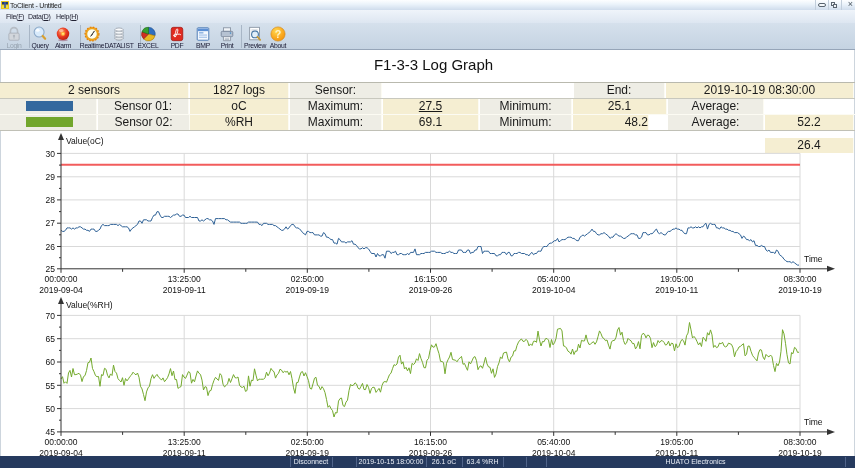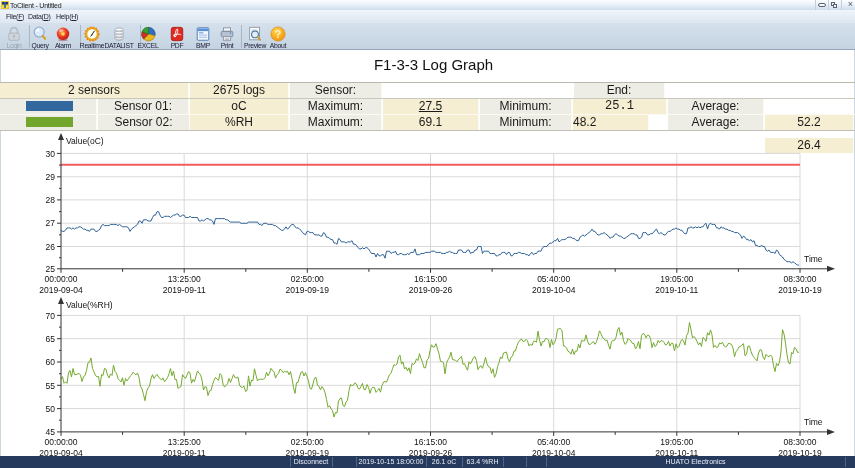--- a/index.html
+++ b/index.html
@@ -147,43 +147,44 @@
           <circle cx="9" cy="9" r="8" fill="url(#gq)" stroke="#d08818" stroke-width="0.7"></circle>
           <text x="9" y="13.2" font-size="12" font-family="Liberation Sans, sans-serif" font-weight="bold" fill="#fff3c8" text-anchor="middle">?</text>
         </svg></div>
       <div style="font-size:6.8px;color:#1a1a33;line-height:8px;letter-spacing:-0.3px;">About</div>
     </div>
 </div>
 <div style="position:absolute;left:0;top:50px;width:855px;height:406px;background:#ffffff;border-left:1px solid #cdd5dd;border-right:1px solid #cdd5dd;"></div>
 <div style="position:absolute;left:6px;top:56px;width:855px;text-align:center;font-size:15px;color:#111;">F1-3-3 Log Graph</div>
 <div style="position:absolute;left:0;top:82px;width:855px;height:48px;font-size:12px;color:#1a1a1a;border-top:1px solid #b9b9ae;">
 <div style="position:absolute;left:0px;top:0px;width:189px;height:15px;background:#f5eed2;border-right:1px solid #fcfbf3;line-height:15px;text-align:center;">2 sensors</div>
-<div style="position:absolute;left:190px;top:0px;width:99px;height:15px;background:#f5eed2;border-right:1px solid #fcfbf3;line-height:15px;text-align:center;">2675 logs</div>
+<div style="position:absolute;left:190px;top:0px;width:99px;height:15px;background:#f5eed2;border-right:1px solid #fcfbf3;line-height:15px;text-align:center;">1827 logs</div>
 <div style="position:absolute;left:290px;top:0px;width:92px;height:15px;background:#eeede5;border-right:1px solid #fcfbf3;line-height:15px;text-align:center;">Sensor:</div>
 <div style="position:absolute;left:574px;top:0px;width:91px;height:15px;background:#eeede5;border-right:1px solid #fcfbf3;line-height:15px;text-align:center;">End:</div>
+<div style="position:absolute;left:666px;top:0px;width:188px;height:15px;background:#f5eed2;border-right:1px solid #fcfbf3;line-height:15px;text-align:center;">2019-10-19 08:30:00</div>
 <div style="position:absolute;left:0px;top:16px;width:97px;height:15px;background:#eeede5;border-right:1px solid #fcfbf3;line-height:15px;text-align:center;">
       <div style="position:absolute;left:26px;top:2px;width:47px;height:10px;background:#33689e;"></div>
     </div>
 <div style="position:absolute;left:98px;top:16px;width:91px;height:15px;background:#eeede5;border-right:1px solid #fcfbf3;line-height:15px;text-align:center;">Sensor 01:</div>
 <div style="position:absolute;left:190px;top:16px;width:99px;height:15px;background:#f5eed2;border-right:1px solid #fcfbf3;line-height:15px;text-align:center;">oC</div>
 <div style="position:absolute;left:290px;top:16px;width:92px;height:15px;background:#eeede5;border-right:1px solid #fcfbf3;line-height:15px;text-align:center;">Maximum:</div>
 <div style="position:absolute;left:383px;top:16px;width:96px;height:15px;background:#f5eed2;border-right:1px solid #fcfbf3;line-height:15px;text-align:center;text-decoration:underline;">27.5</div>
 <div style="position:absolute;left:480px;top:16px;width:92px;height:15px;background:#eeede5;border-right:1px solid #fcfbf3;line-height:15px;text-align:center;">Minimum:</div>
-<div style="position:absolute;left:573px;top:16px;width:94px;height:15px;background:#f5eed2;border-right:1px solid #fcfbf3;line-height:15px;text-align:center;font-family:Liberation Mono, monospace;">25.1</div>
+<div style="position:absolute;left:573px;top:16px;width:94px;height:15px;background:#f5eed2;border-right:1px solid #fcfbf3;line-height:15px;text-align:center;">25.1</div>
 <div style="position:absolute;left:668px;top:16px;width:96px;height:15px;background:#eeede5;border-right:1px solid #fcfbf3;line-height:15px;text-align:center;">Average:</div>
 <div style="position:absolute;left:765px;top:16px;width:89px;height:15px;background:#f5eed2;border-right:1px solid #fcfbf3;line-height:15px;text-align:center;margin-top:39px;">26.4</div>
 <div style="position:absolute;left:0px;top:32px;width:97px;height:15px;background:#eeede5;border-right:1px solid #fcfbf3;line-height:15px;text-align:center;">
       <div style="position:absolute;left:26px;top:2px;width:47px;height:10px;background:#72a62c;"></div>
     </div>
 <div style="position:absolute;left:98px;top:32px;width:92px;height:15px;background:#eeede5;border-right:1px solid #fcfbf3;line-height:15px;text-align:center;">Sensor 02:</div>
 <div style="position:absolute;left:190px;top:32px;width:99px;height:15px;background:#f5eed2;border-right:1px solid #fcfbf3;line-height:15px;text-align:center;">%RH</div>
 <div style="position:absolute;left:290px;top:32px;width:92px;height:15px;background:#eeede5;border-right:1px solid #fcfbf3;line-height:15px;text-align:center;">Maximum:</div>
 <div style="position:absolute;left:383px;top:32px;width:96px;height:15px;background:#f5eed2;border-right:1px solid #fcfbf3;line-height:15px;text-align:center;">69.1</div>
 <div style="position:absolute;left:480px;top:32px;width:92px;height:15px;background:#eeede5;border-right:1px solid #fcfbf3;line-height:15px;text-align:center;">Minimum:</div>
-<div style="position:absolute;left:573px;top:32px;width:76px;height:15px;background:#f5eed2;border-right:1px solid #fcfbf3;line-height:15px;text-align:left;">48.2</div>
+<div style="position:absolute;left:573px;top:32px;width:76px;height:15px;background:#f5eed2;border-right:1px solid #fcfbf3;line-height:15px;text-align:right;">48.2</div>
 <div style="position:absolute;left:668px;top:32px;width:96px;height:15px;background:#eeede5;border-right:1px solid #fcfbf3;line-height:15px;text-align:center;">Average:</div>
 <div style="position:absolute;left:765px;top:32px;width:89px;height:15px;background:#f5eed2;border-right:1px solid #fcfbf3;line-height:15px;text-align:center;">52.2</div>
 <div style="position:absolute;left:0;top:15px;width:855px;height:1px;background:#c8c8be;"></div>
 <div style="position:absolute;left:0;top:31px;width:855px;height:1px;background:#fcfbf3;"></div>
 <div style="position:absolute;left:0;top:47px;width:855px;height:1px;background:#c0c0b6;"></div>
 </div>
 <svg style="position:absolute;left:0;top:132px" width="855" height="168" font-family="Liberation Sans, sans-serif">
 <line x1="61" y1="21.4" x2="800" y2="21.4" stroke="#d9d9d9" stroke-width="1"></line>
 <line x1="61" y1="44.8" x2="800" y2="44.8" stroke="#d9d9d9" stroke-width="1"></line>
 <line x1="61" y1="67.9" x2="800" y2="67.9" stroke="#d9d9d9" stroke-width="1"></line>

